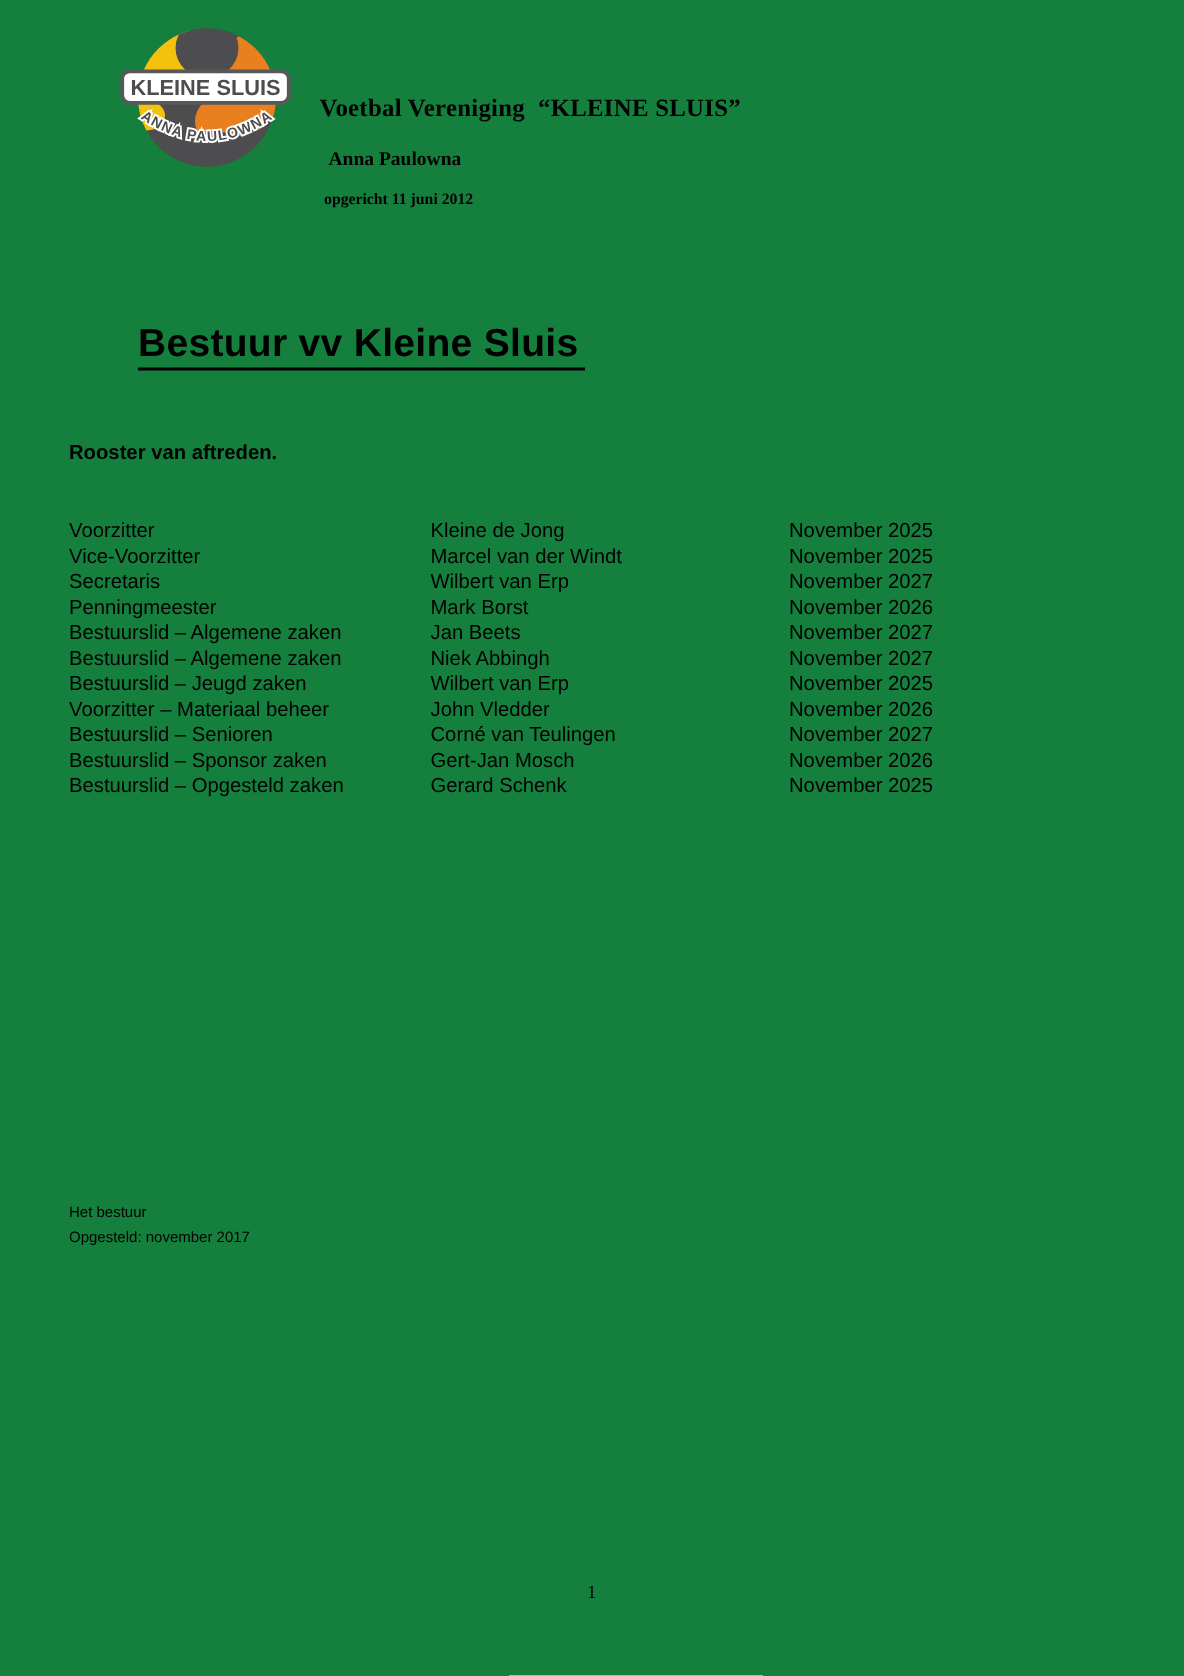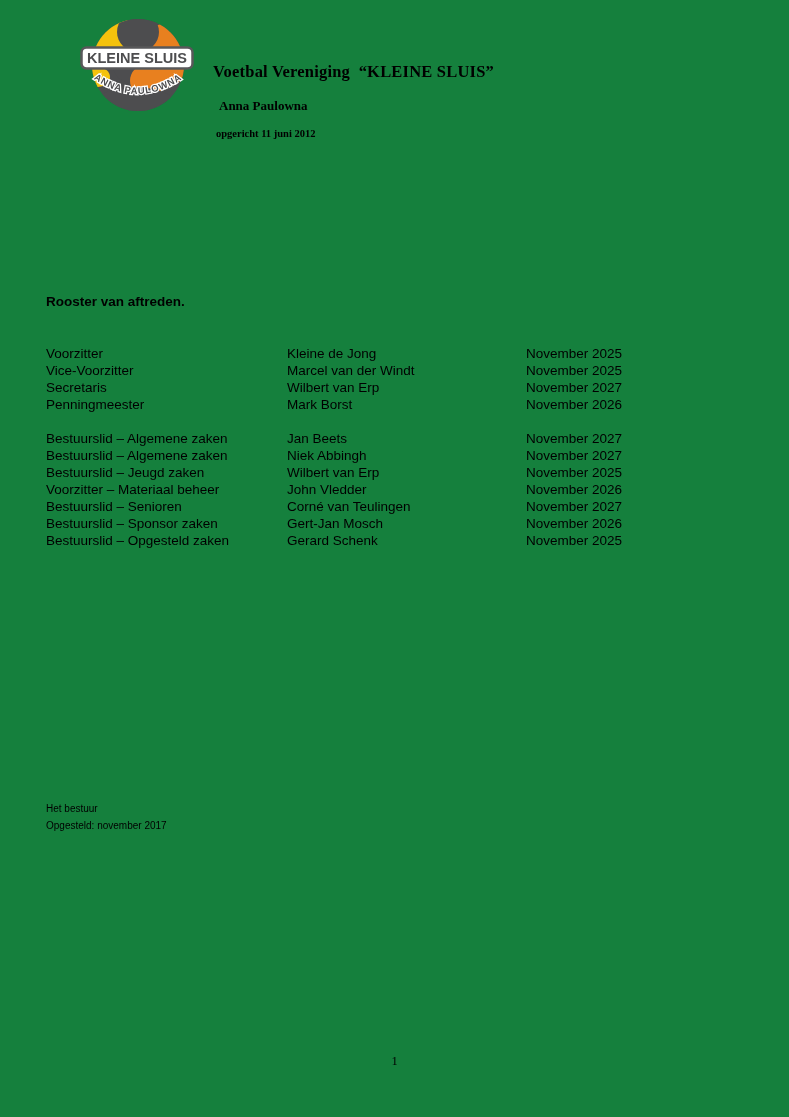--- a/index.html
+++ b/index.html
@@ -54,21 +54,21 @@
     top: 346px;
     width: 700px;
     font-size: 13.5px;
   }
   .row { position: relative; height: 17px; white-space: nowrap; }
   .cell { position: absolute; top: 0; white-space: pre; }
   .c0 { left: 0; }
   .c1 { left: 241px; }
   .c2 { left: 480px; }
   .hdr-row { margin-bottom: 16px; }
-  .row-group + .row-group { margin-top: 17px; }
+  .row-group + .row-group { }
 
   .closing {
     position: absolute;
     left: 46px;
     top: 800px;
     font-size: 10px;
     line-height: 17px;
   }
 
   .page-number {
@@ -110,20 +110,21 @@
 
     <text font-family="Liberation Sans, sans-serif" font-weight="bold" font-size="9.5" fill="#4D4D4F" stroke="#FFFFFF" stroke-width="2.5" paint-order="stroke" letter-spacing="0.8">
       <textPath href="#arcPath" startOffset="50%" text-anchor="middle">ANNA PAULOWNA</textPath>
     </text>
   </svg>
 
   <div class="org-block org-name">Voetbal Vereniging  “KLEINE SLUIS”</div>
   <div class="org-block org-city">Anna Paulowna</div>
   <div class="org-block org-founded">opgericht 11 juni 2012</div>
 
+  <h1 class="doc-title">Bestuur vv Kleine Sluis</h1>
 
   <div class="doc-subtitle">Rooster van aftreden.</div>
 
   <div class="roster">
     <div id="roster-rows">
         <div class="row-group">
           <div class="row">
             <span class="cell c0">Voorzitter</span>
             <span class="cell c1">Kleine de Jong</span>
             <span class="cell c2">November 2025</span>

